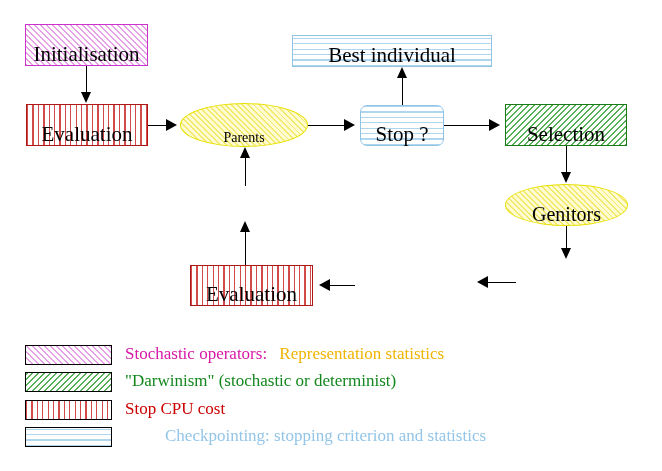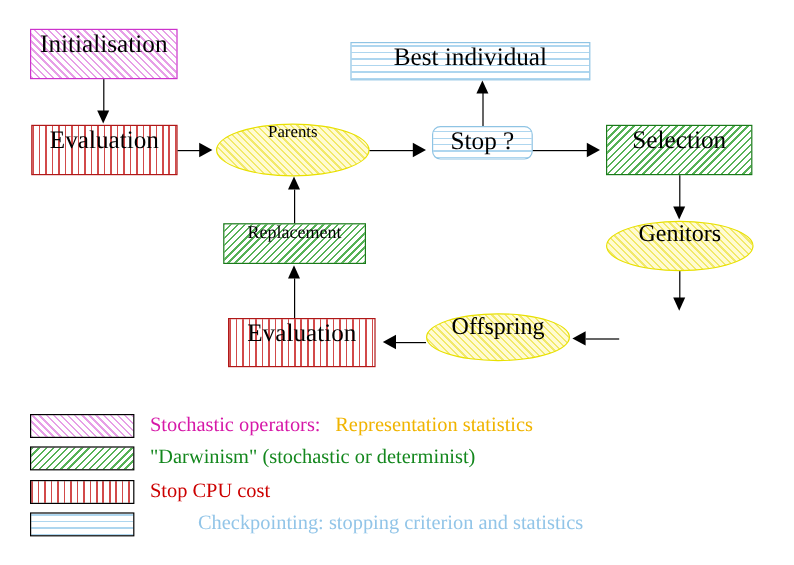--- a/index.html
+++ b/index.html
@@ -3,21 +3,21 @@
 <meta charset="utf-8">
 <style>
   html,body{margin:0;padding:0;background:#ffffff;}
   body{width:662px;height:471px;position:relative;overflow:hidden;
        font-family:"Liberation Serif","DejaVu Serif",serif;}
 
   .canvas{position:absolute;left:0;top:0;width:662px;height:471px;}
 
   
   .node{position:absolute;box-sizing:border-box;display:flex;
-        align-items:flex-start;justify-content:center;text-align:center;
+        align-items:flex-end;justify-content:center;text-align:center;
         color:#000;line-height:1.05;}
 
   .box{border:1px solid #000;}
 
   
   .fill-magenta{
     border-color:#cc33cc;
     background-color:#ffffff;
     background-image:repeating-linear-gradient(45deg,
         #e79fe7 0px,#e79fe7 1.4px,#ffffff 1.4px,#ffffff 4.2px);
@@ -92,44 +92,38 @@
   </div>
 
   <div class="node ellipse fill-yellow" style="left:180px;top:103px;width:128px;height:44px;font-size:14px;">
     <span>Parents</span>
   </div>
 
   <div class="node box fill-blue" style="left:292px;top:35px;width:200px;height:32px;font-size:21px;">
     <span>Best individual</span>
   </div>
 
-  <div class="node box fill-blue rounded" style="left:360px;top:105px;width:84px;height:28px;font-size:21px;">
+  <div class="node box fill-blue rounded" style="left:360px;top:105px;width:84px;height:41px;font-size:21px;">
     <span>Stop ?</span>
   </div>
 
   <div class="node box fill-green" style="left:505px;top:104px;width:122px;height:42px;font-size:21px;">
     <span>Selection</span>
   </div>
 
   <div class="node ellipse fill-yellow" style="left:505px;top:184px;width:123px;height:42px;font-size:20px;">
     <span>Genitors</span>
   </div>
 
 
-  <div class="node ellipse fill-yellow" style="left:355px;top:261px;width:120px;height:40px;font-size:20px;">
-    <span>Offspring</span>
-  </div>
 
   <div class="node box fill-red" style="left:190px;top:265px;width:123px;height:41px;font-size:21px;">
     <span>Evaluation</span>
   </div>
 
-  <div class="node box fill-green" style="left:186px;top:186px;width:119px;height:34px;font-size:15px;">
-    <span>Replacement</span>
-  </div>
 
 
   <div class="ln lnv" style="left:86px;top:66px;height:28px;"></div>
   <div class="arrow ar-d" style="left:81px;top:92px;"></div>
 
   <div class="ln lnh" style="left:148px;top:125px;width:24px;"></div>
   <div class="arrow ar-r" style="left:166px;top:119px;"></div>
 
   <div class="ln lnh" style="left:308px;top:125px;width:42px;"></div>
   <div class="arrow ar-r" style="left:344px;top:119px;"></div>

